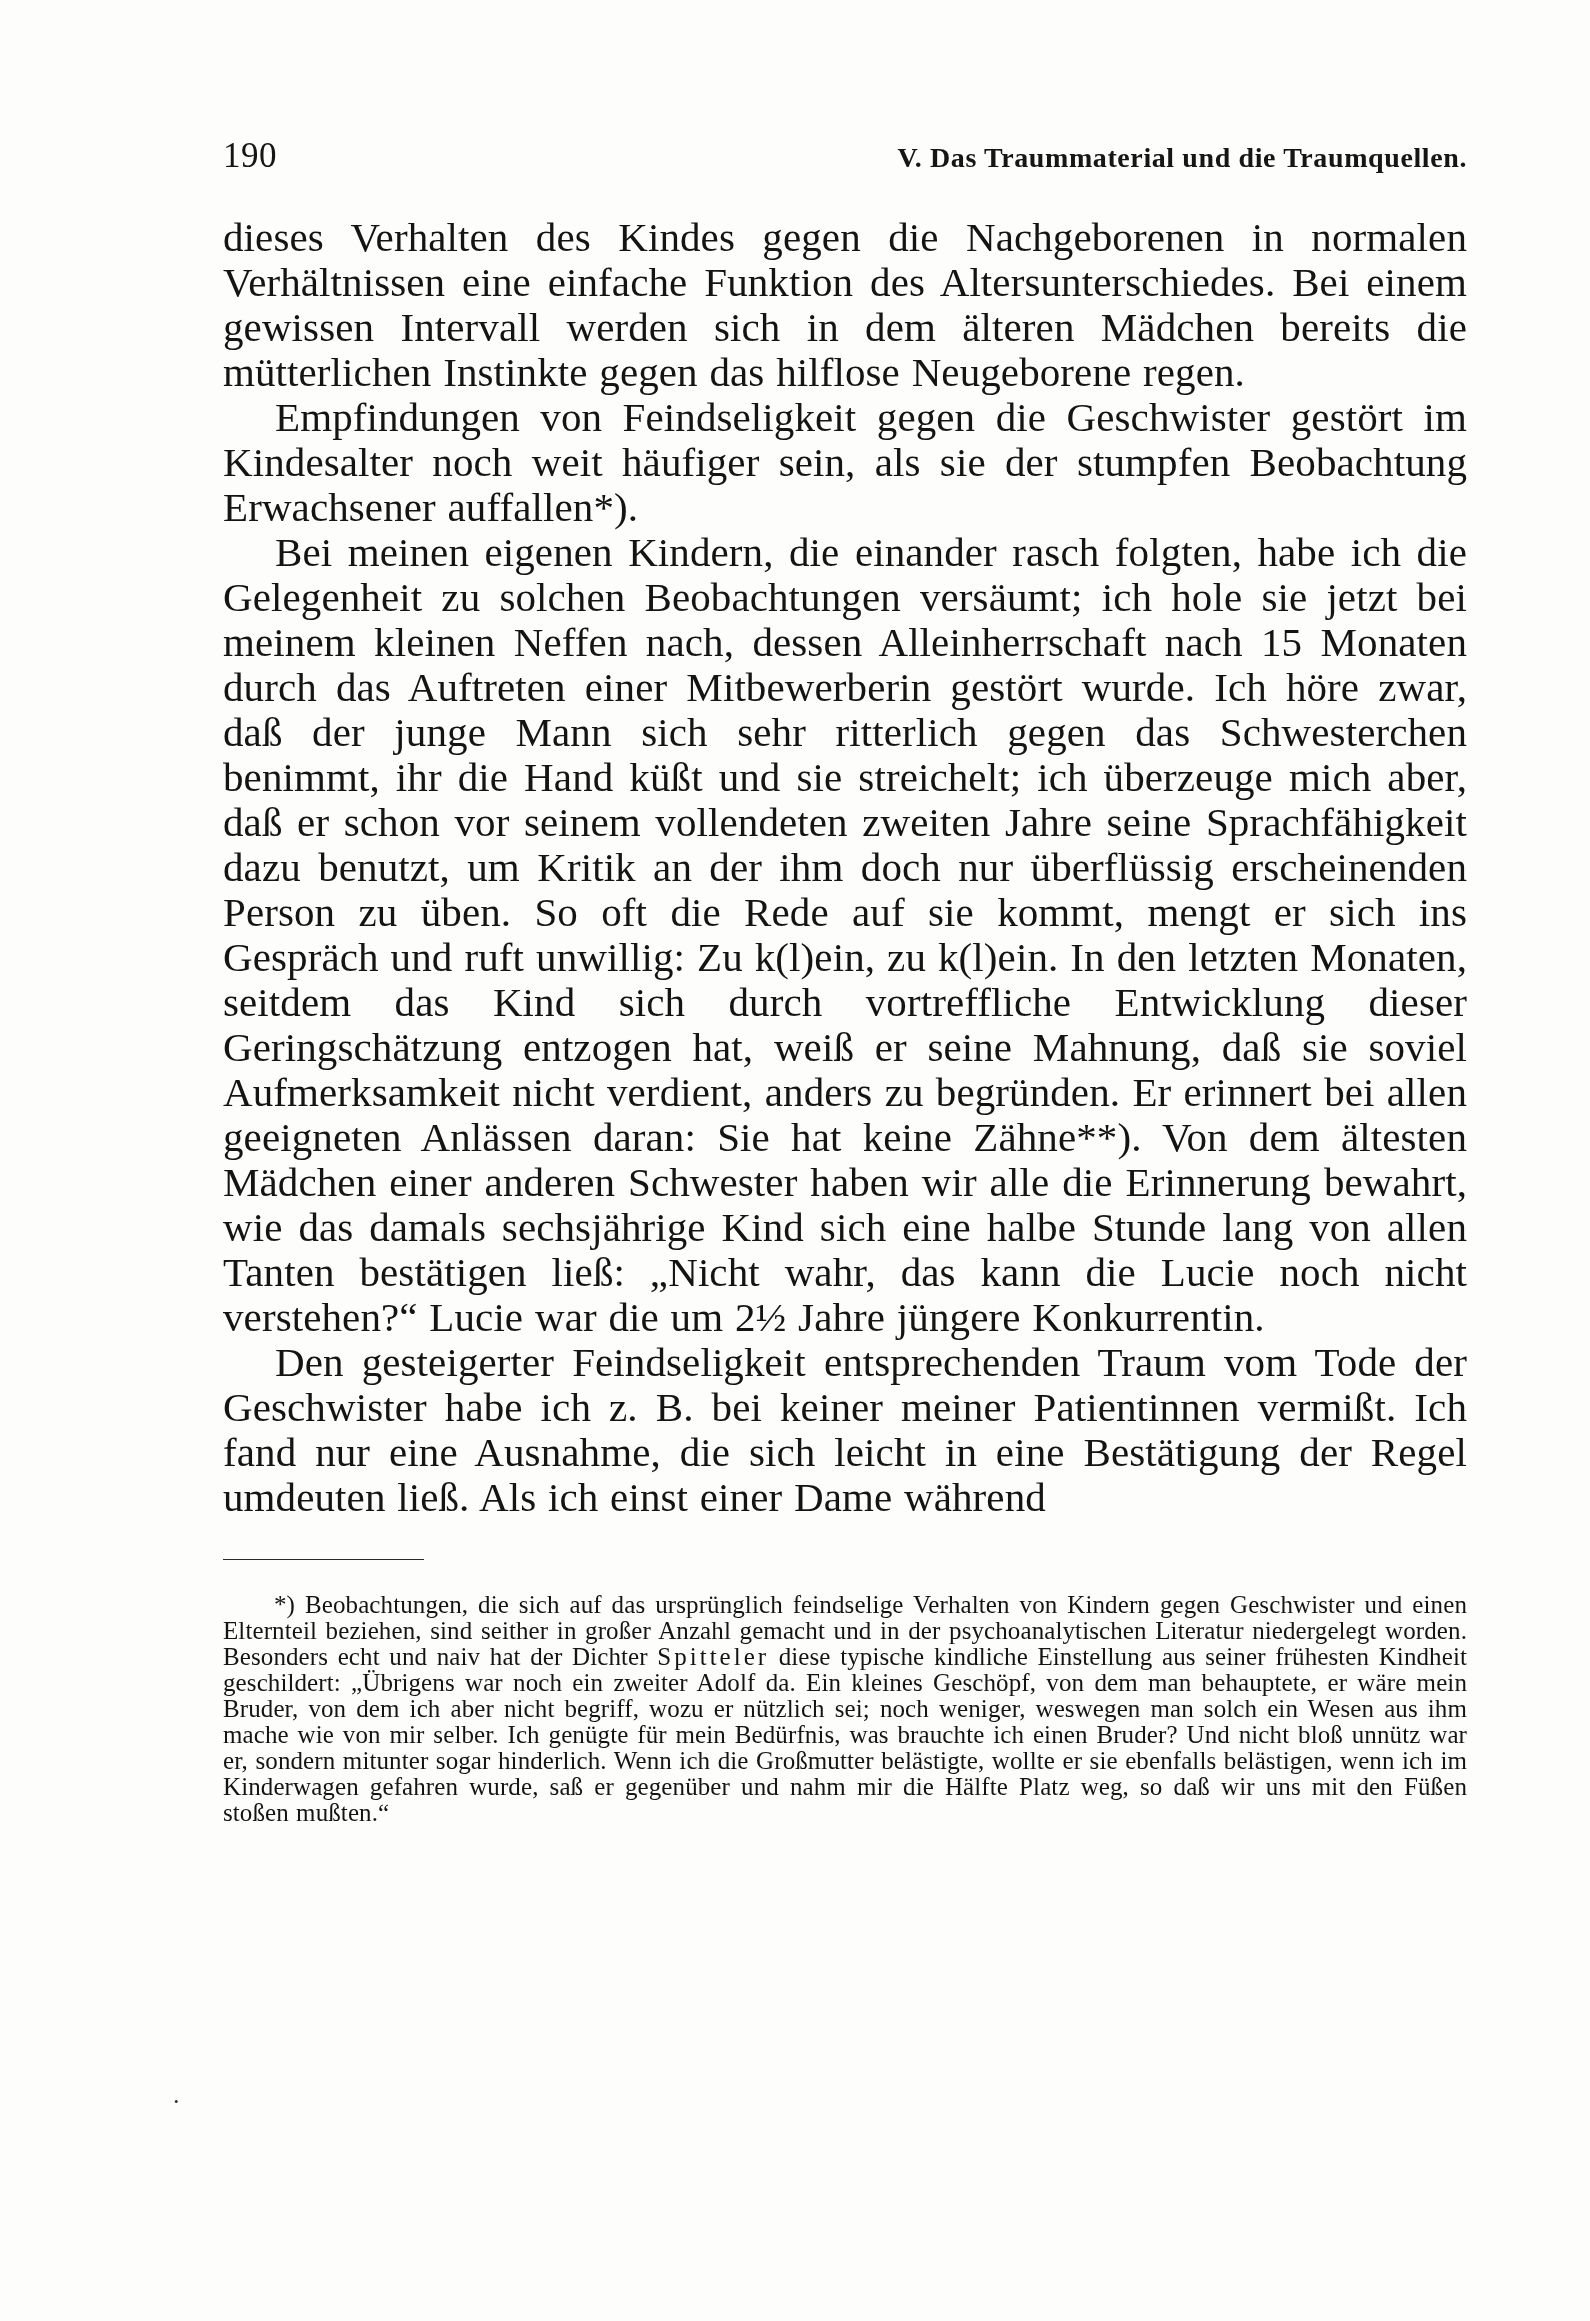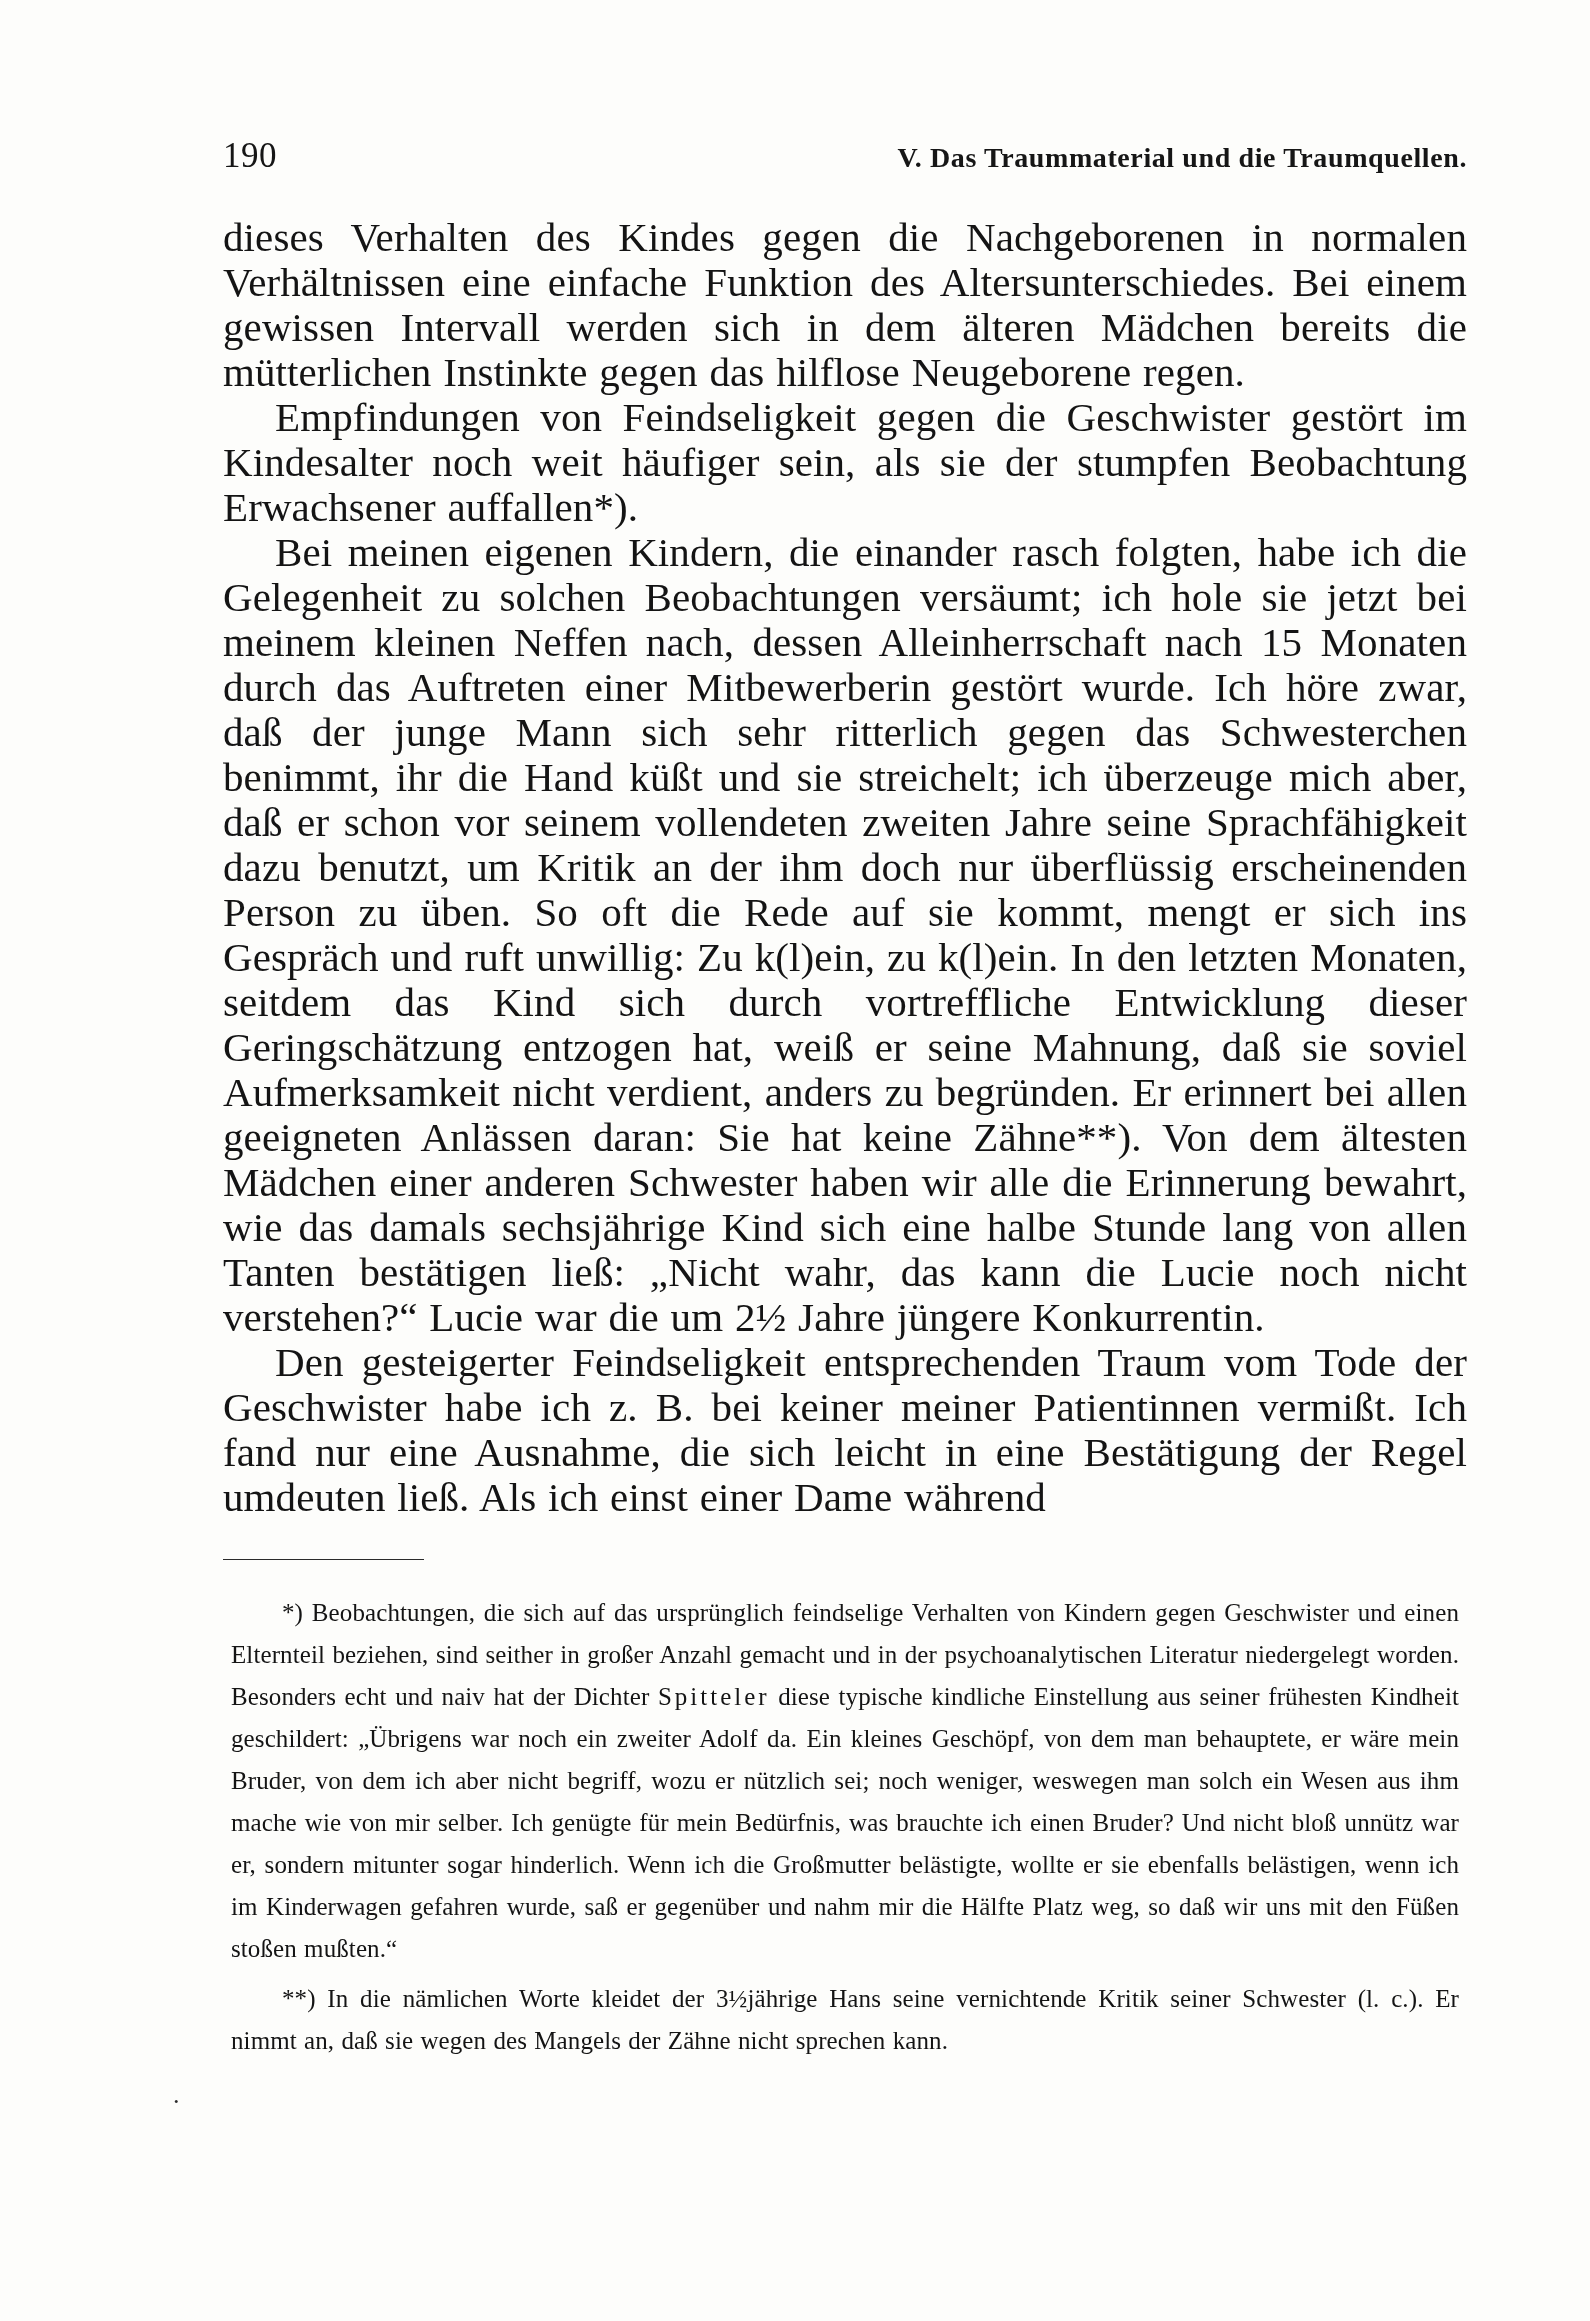--- a/index.html
+++ b/index.html
@@ -69,23 +69,23 @@
   
   .fn-rule {
     margin-top: 39px;
     margin-bottom: 32px;
     width: 201px;
     height: 0;
     border-top: 1.9px solid #2a2a2a;
   }
   
   .footnotes p {
-    margin: 8px;
+    margin: 0;
     font-size: 25px;
-    line-height: 42px;
+    line-height: 26px;
     text-align: justify;
     letter-spacing: 0.1px;
     color: #141414;
     word-spacing: 0.9px;
   }
   .footnotes p.fn-indent {
     text-indent: 51px;
   }
   .footnotes p + p.fn-indent {
     margin-top: 1.9px;
@@ -117,21 +117,20 @@
       <p>dieses Verhalten des Kindes gegen die Nachgeborenen in normalen Verhältnissen eine einfache Funktion des Altersunterschiedes. Bei einem gewissen Intervall werden sich in dem älteren Mädchen bereits die mütterlichen Instinkte gegen das hilflose Neugeborene regen.</p>
       <p class="indent">Empfindungen von Feindseligkeit gegen die Geschwister gestört im Kindesalter noch weit häufiger sein, als sie der stumpfen Beobachtung Erwachsener auffallen*).</p>
       <p class="indent">Bei meinen eigenen Kindern, die einander rasch folgten, habe ich die Gelegenheit zu solchen Beobachtungen versäumt; ich hole sie jetzt bei meinem kleinen Neffen nach, dessen Alleinherrschaft nach 15 Monaten durch das Auftreten einer Mitbewerberin gestört wurde. Ich höre zwar, daß der junge Mann sich sehr ritterlich gegen das Schwesterchen benimmt, ihr die Hand küßt und sie streichelt; ich überzeuge mich aber, daß er schon vor seinem vollendeten zweiten Jahre seine Sprachfähigkeit dazu benutzt, um Kritik an der ihm doch nur überflüssig erscheinenden Person zu üben. So oft die Rede auf sie kommt, mengt er sich ins Gespräch und ruft unwillig: Zu k(l)ein, zu k(l)ein. In den letzten Monaten, seitdem das Kind sich durch vortreffliche Entwicklung dieser Geringschätzung entzogen hat, weiß er seine Mahnung, daß sie soviel Aufmerksamkeit nicht verdient, anders zu begründen. Er erinnert bei allen geeigneten Anlässen daran: Sie hat keine Zähne**). Von dem ältesten Mädchen einer anderen Schwester haben wir alle die Erinnerung bewahrt, wie das damals sechsjährige Kind sich eine halbe Stunde lang von allen Tanten bestätigen ließ: „Nicht wahr, das kann die Lucie noch nicht verstehen?“ Lucie war die um 2½ Jahre jüngere Konkurrentin.</p>
       <p class="indent">Den gesteigerter Feindseligkeit entsprechenden Traum vom Tode der Geschwister habe ich z. B. bei keiner meiner Patientinnen vermißt. Ich fand nur eine Ausnahme, die sich leicht in eine Bestätigung der Regel umdeuten ließ. Als ich einst einer Dame während</p>
     </div>
 
     <div class="fn-rule"></div>
 
     <div class="footnotes">
       <p class="fn-indent"><span>*)</span><span> Beobachtungen, die sich auf das ursprünglich feindselige Verhalten von Kindern gegen Geschwister und einen Elternteil beziehen, sind seither in großer Anzahl gemacht und in der psychoanalytischen Literatur niedergelegt worden. Besonders echt und naiv hat der Dichter </span><span class="spaced">Spitteler</span><span> diese typische kindliche Einstellung aus seiner frühesten Kindheit geschildert: „Übrigens war noch ein zweiter Adolf da. Ein kleines Geschöpf, von dem man behauptete, er wäre mein Bruder, von dem ich aber nicht begriff, wozu er nützlich sei; noch weniger, weswegen man solch ein Wesen aus ihm mache wie von mir selber. Ich genügte für mein Bedürfnis, was brauchte ich einen Bruder? Und nicht bloß unnütz war er, sondern mitunter sogar hinderlich. Wenn ich die Großmutter belästigte, wollte er sie ebenfalls belästigen, wenn ich im Kinderwagen gefahren wurde, saß er gegenüber und nahm mir die Hälfte Platz weg, so daß wir uns mit den Füßen stoßen mußten.“</span></p>
-      <p class="fn-indent"><span>**)</span><span> In die nämlichen Worte kleidet der 3½jährige Hans seine vernichtende Kritik seiner Schwester (l. c.). Er nimmt an, daß sie wegen des Mangels der Zähne nicht sprechen kann.</span></p>
     </div>
 
   </div>
 
   <div class="dot-mark">.</div>
 
 </div>
 
 
 </body></html>

